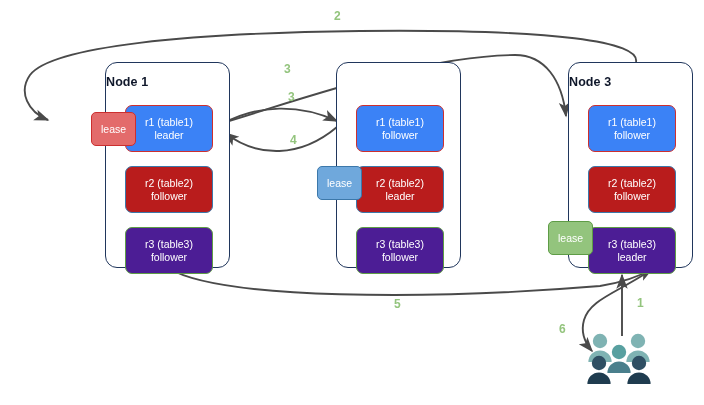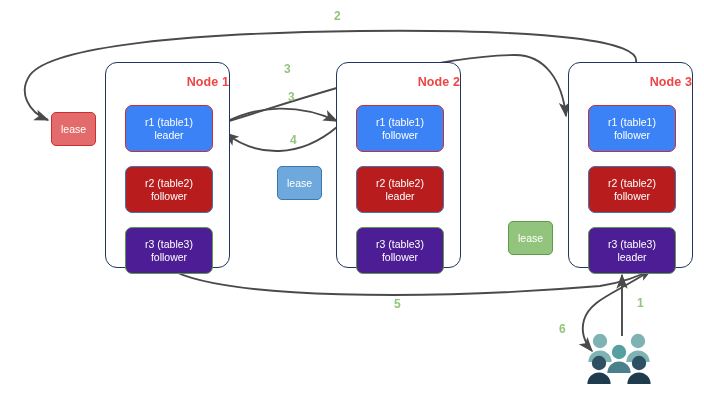--- a/index.html
+++ b/index.html
@@ -30,24 +30,24 @@
     box-sizing: border-box;
     border: 1.4px solid #20365c;
     border-radius: 12px;
     background: #ffffff;
   }
   .node-title {
     position: absolute;
     left: 0;
     right: 0;
     top: 12px;
-    text-align: right;
+    text-align: left;
     font-size: 12.5px;
     font-weight: bold;
-    color: #ef4444;
+    color: #0f172a;
     letter-spacing: .1px;
   }
   .replica {
     position: absolute;
     left: 19px;
     width: 88px;
     height: 47px;
     box-sizing: border-box;
     border-radius: 7px;
     display: flex;
@@ -69,20 +69,21 @@
     box-sizing: border-box;
     height: 22px;
     padding: 16px 9px;
     border-radius: 5px;
     display: flex;
     align-items: center;
     justify-content: center;
     color: #ffffff;
     font-size: 10.5px;
     white-space: nowrap;
+    margin-left: 40px;
   }
   .lease-red   { background: #e36b6b; border: 1.4px solid #cc2f2f; }
   .lease-blue  { background: #6fa8dc; border: 1.4px solid #3c78aa; }
   .lease-green { background: #93c47d; border: 1.4px solid #5e9c46; }
 
   .edge-label {
     position: absolute;
     font-size: 12px;
     font-weight: bold;
     color: #93c47d;
@@ -133,21 +134,20 @@
       <span class="l1">r2 (table2)</span>
       <span class="l2">follower</span>
     </div>
     <div class="replica rep-r3">
       <span class="l1">r3 (table3)</span>
       <span class="l2">follower</span>
     </div>
   </div>
 
   <div class="node-box" style="left:336px; top:62px; width:125px; height:206px;">
-    <div class="node-title">Node 2</div>
     <div class="replica rep-r1">
       <span class="l1">r1 (table1)</span>
       <span class="l2">follower</span>
     </div>
     <div class="replica rep-r2">
       <span class="l1">r2 (table2)</span>
       <span class="l2">leader</span>
     </div>
     <div class="replica rep-r3">
       <span class="l1">r3 (table3)</span>

